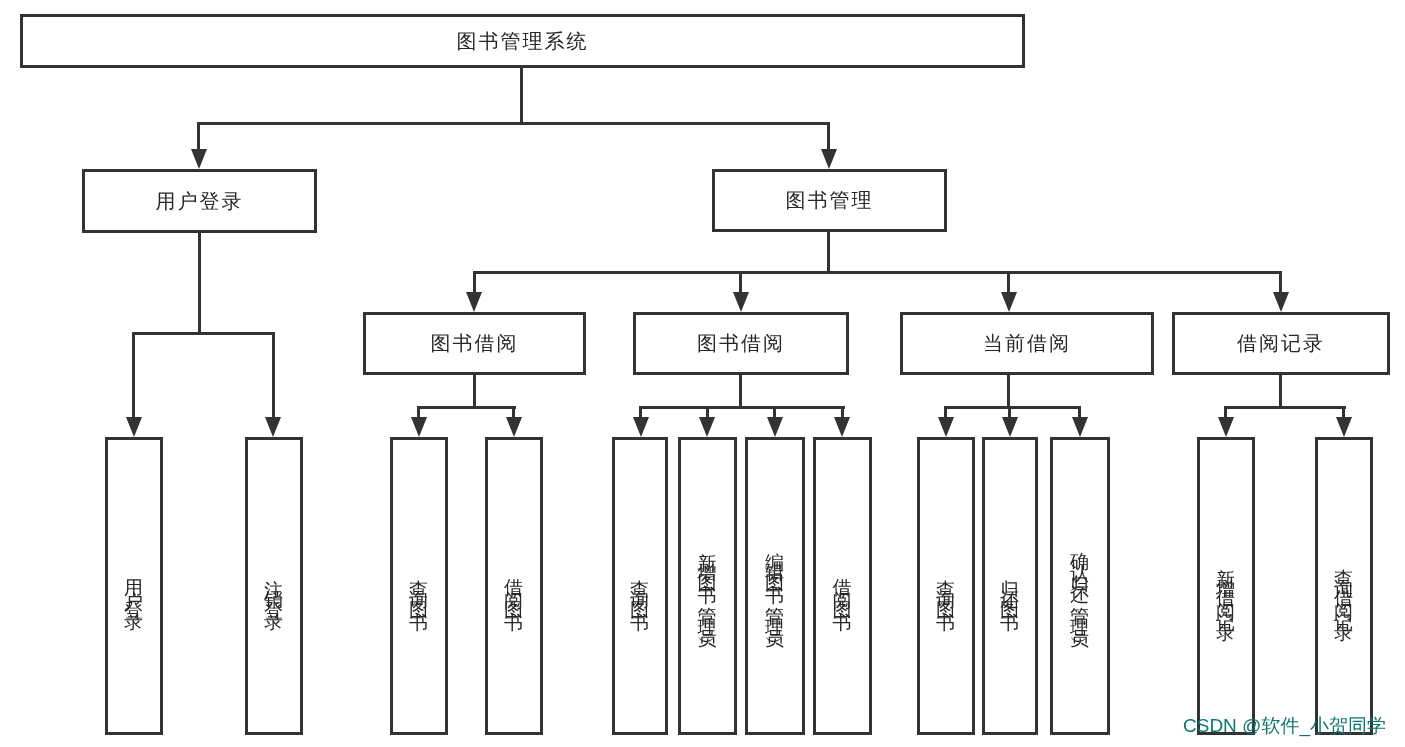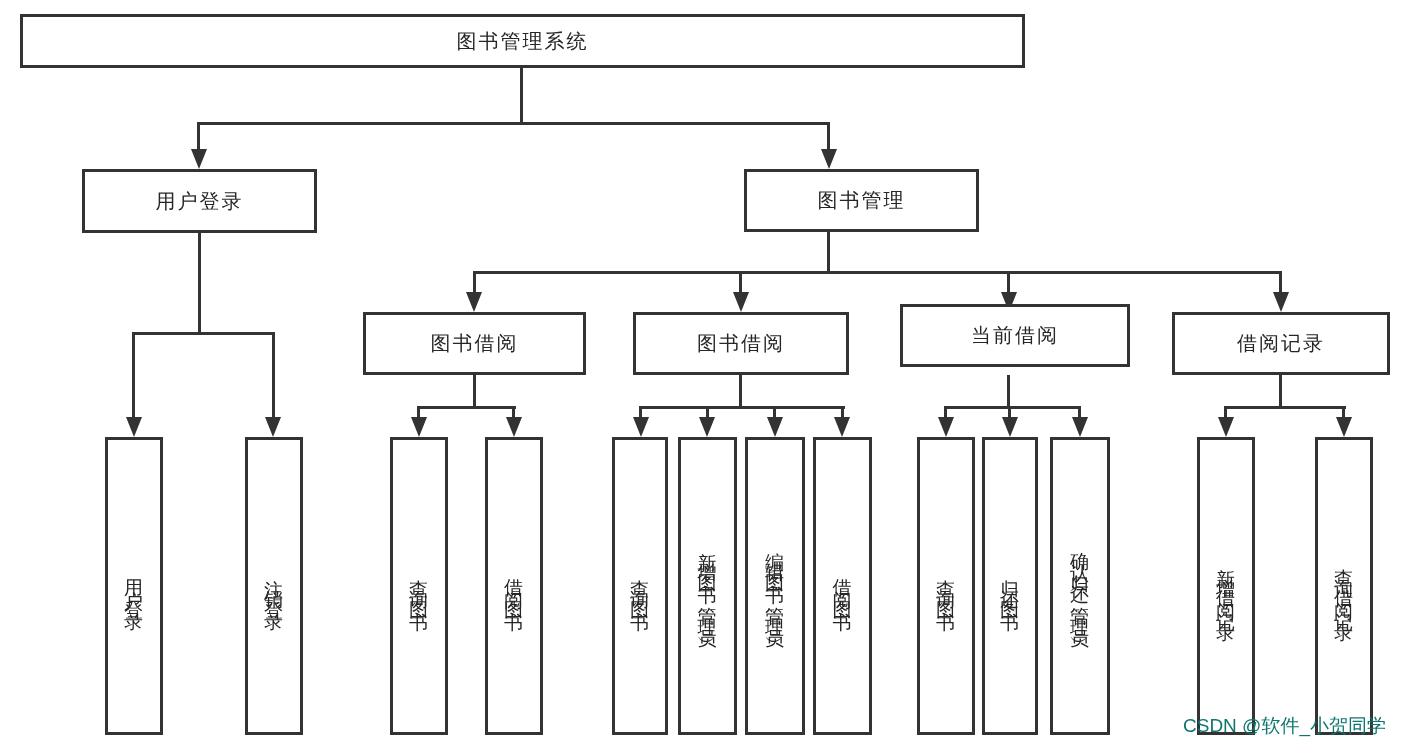--- a/index.html
+++ b/index.html
@@ -76,21 +76,21 @@
   <div class="vline" style="left:520px; top:67px; height:56px;"></div>
   <div class="hline" style="left:197px; top:122px; width:633px;"></div>
   <div class="vline" style="left:197px; top:122px; height:28px;"></div>
   <div class="arrow" style="left:191px; top:149px;"></div>
   <div class="vline" style="left:827px; top:122px; height:28px;"></div>
   <div class="arrow" style="left:821px; top:149px;"></div>
 
   <div class="box" style="left:82px; top:169px; width:235px; height:64px;">
     <span class="hlabel">用户登录</span>
   </div>
-  <div class="box" style="left:712px; top:169px; width:235px; height:63px;margin-left:32px;">
+  <div class="box" style="left:712px; top:169px; width:235px; height:63px;">
     <span class="hlabel">图书管理</span>
   </div>
 
   <div class="vline" style="left:198px; top:233px; height:101px;"></div>
   <div class="hline" style="left:132px; top:332px; width:142px;"></div>
   <div class="vline" style="left:132px; top:332px; height:86px;"></div>
   <div class="arrow" style="left:126px; top:417px;"></div>
   <div class="vline" style="left:272px; top:332px; height:86px;"></div>
   <div class="arrow" style="left:265px; top:417px;"></div>
 
@@ -104,21 +104,21 @@
   <div class="arrow" style="left:1001px; top:292px;"></div>
   <div class="vline" style="left:1279px; top:271px; height:22px;"></div>
   <div class="arrow" style="left:1273px; top:292px;"></div>
 
   <div class="box" style="left:363px; top:312px; width:223px; height:63px;">
     <span class="hlabel">图书借阅</span>
   </div>
   <div class="box" style="left:633px; top:312px; width:216px; height:63px;">
     <span class="hlabel">图书借阅</span>
   </div>
-  <div class="box" style="left:900px; top:304px; width:230px; height:63px;">
+  <div class="box" style="left:900px; top:312px; width:254px; height:63px;">
     <span class="hlabel">当前借阅</span>
   </div>
   <div class="box" style="left:1172px; top:312px; width:218px; height:63px;">
     <span class="hlabel">借阅记录</span>
   </div>
 
   <div class="vline" style="left:473px; top:375px; height:33px;"></div>
   <div class="hline" style="left:417px; top:406px; width:99px;"></div>
   <div class="vline" style="left:417px; top:406px; height:13px;"></div>
   <div class="arrow" style="left:411px; top:417px;"></div>

